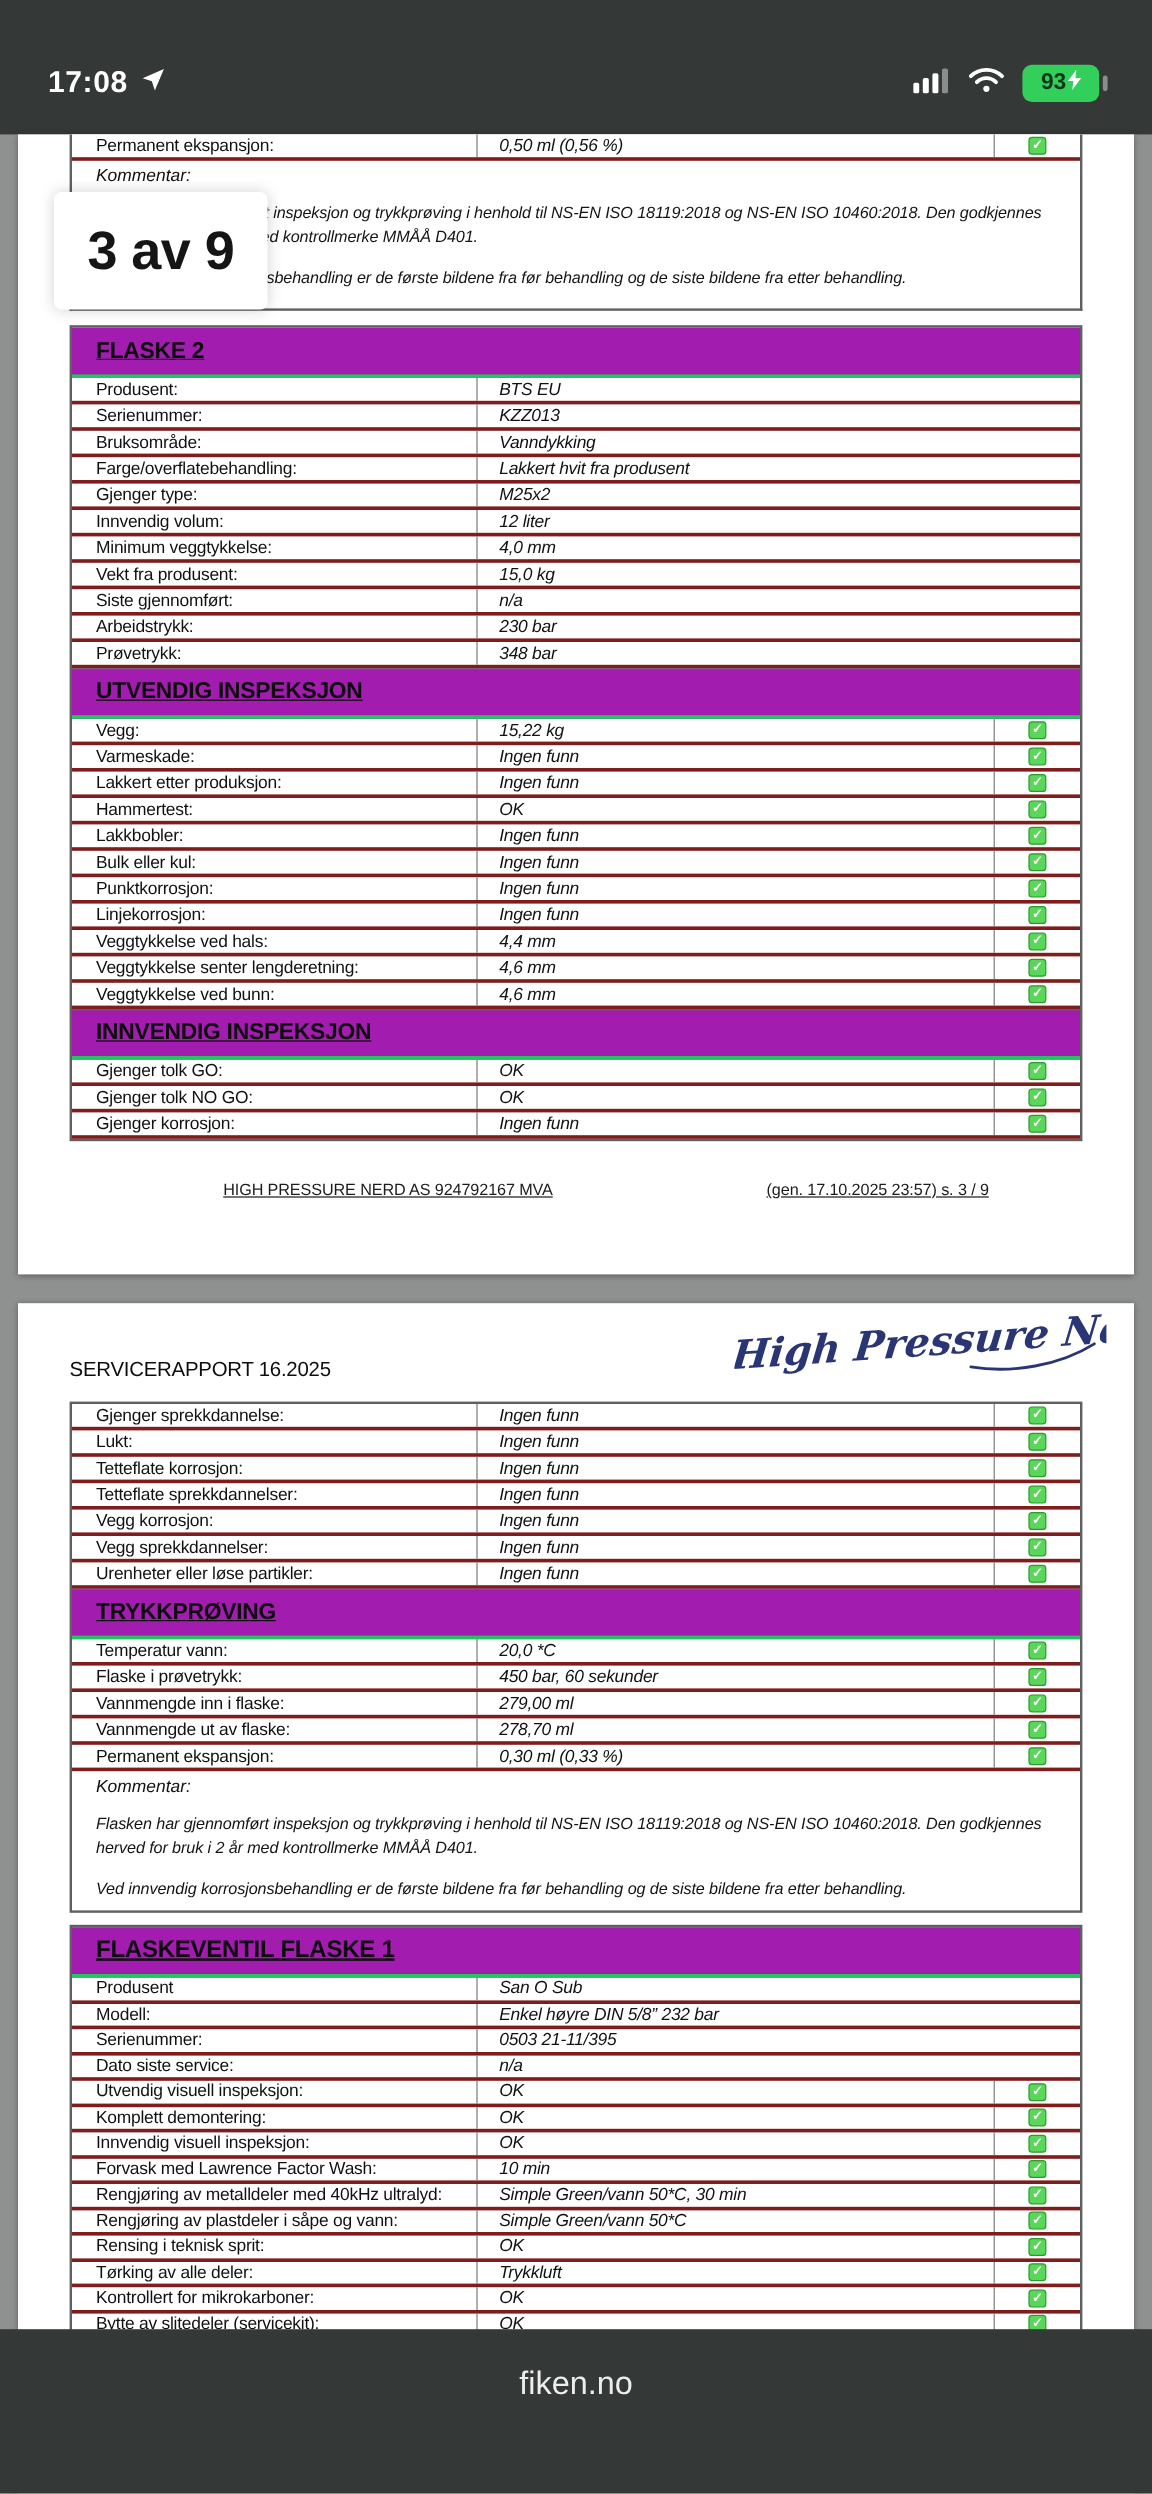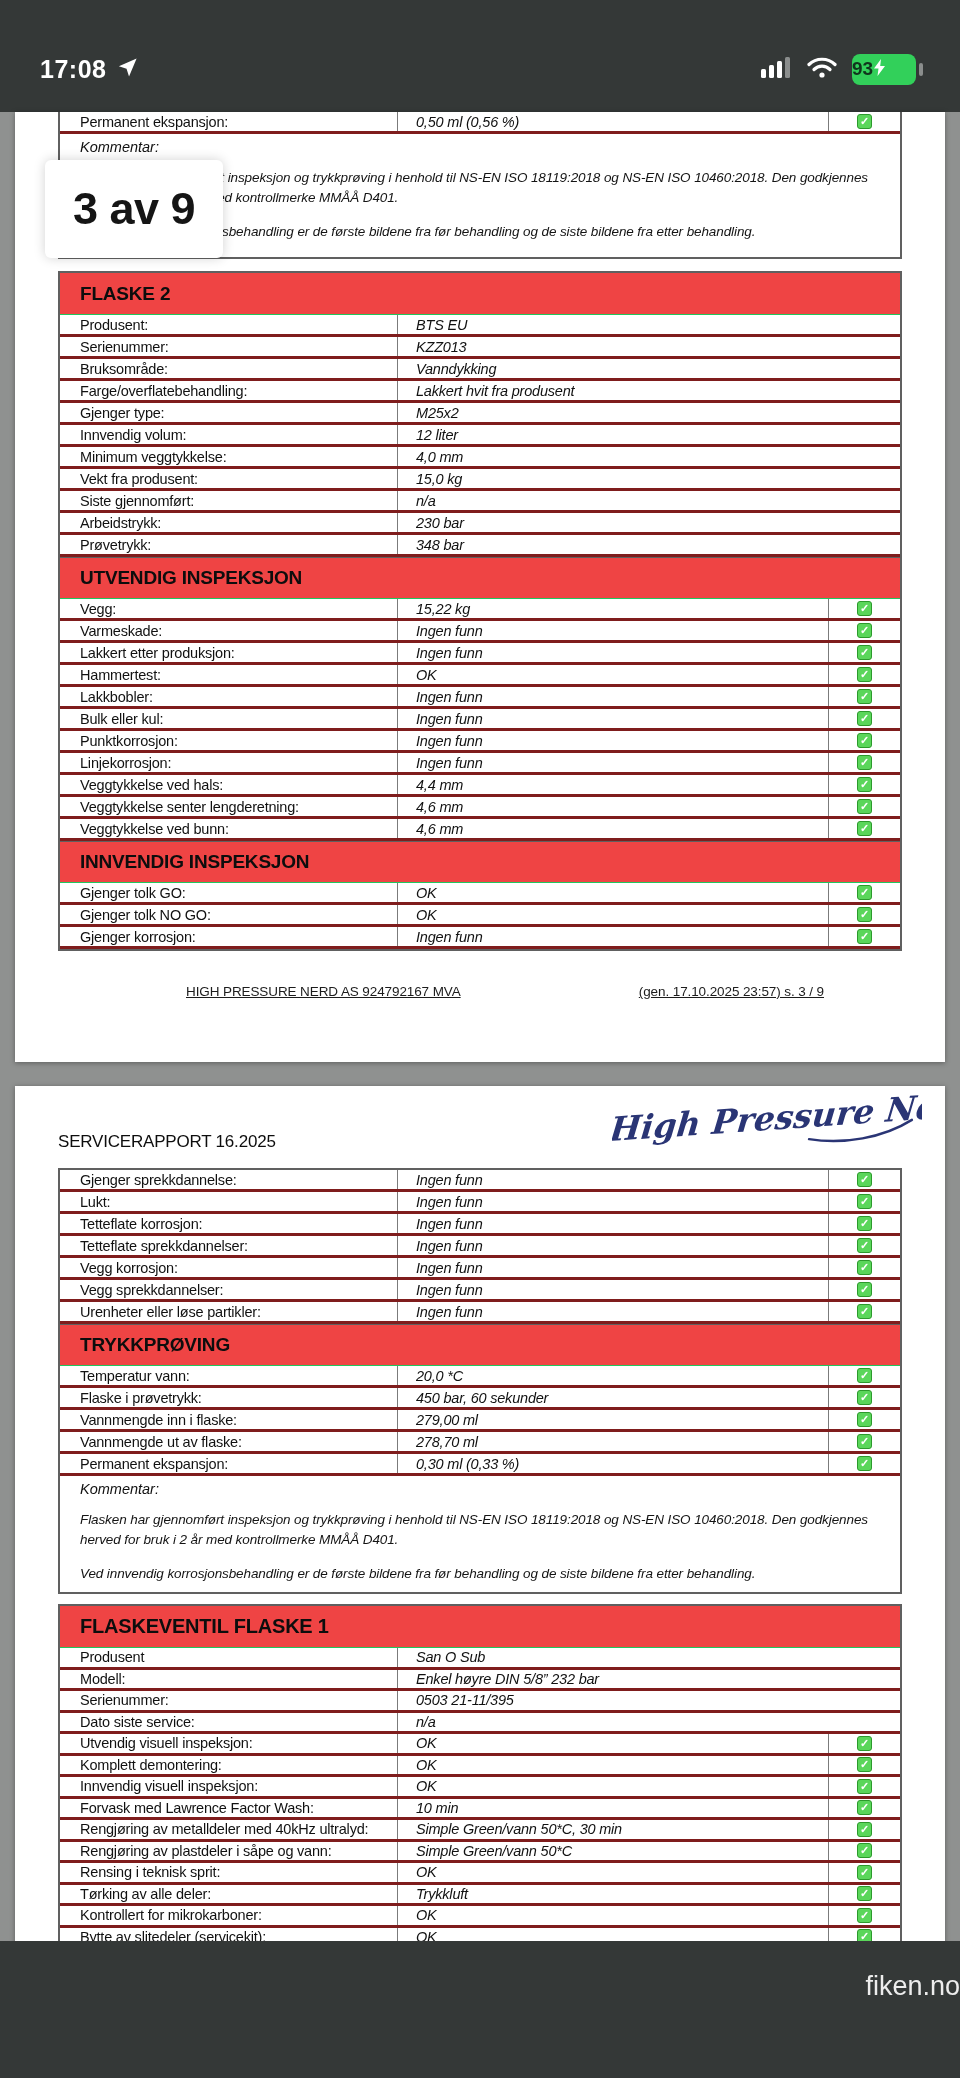--- a/index.html
+++ b/index.html
@@ -6,21 +6,21 @@
   body { width:960px; height:2078px; font-family:"Liberation Sans", sans-serif; }
   .screen { position:relative; width:960px; height:2078px; background:#8f9190; overflow:hidden; }
 
   
   .statusbar { height:112px; background:#343837; display:flex; justify-content:space-between;
     align-items:center; padding:30px 44px 4px 40px; }
   .sb-left { display:flex; align-items:center; gap:10px; }
   .sb-time { color:#fff; font-size:25px; font-weight:bold; letter-spacing:.5px; }
   .sb-right { display:flex; align-items:center; gap:15px; }
   .batt { position:relative; width:64px; height:31px; background:#32d05a; border-radius:8px;
-    display:flex; align-items:center; gap:1px; }
+    display:flex; align-items:center; justify-content:center; gap:1px; }
   .batt-num { color:#10351c; font-size:19px; font-weight:bold; }
   .batt-nub { position:absolute; right:-7px; top:9px; width:4px; height:13px; background:#8a8d8c; border-radius:2px; }
 
   
   .viewer { position:absolute; top:112px; left:0; right:0; bottom:0; padding:0 15px; }
   .page { background:#fff; width:930px; box-shadow:0 1px 5px rgba(0,0,0,.35); position:relative;
     padding:0 43px; }
   .page1 { height:950px; }
   .page2 { margin-top:24px; height:992px; }
 
@@ -28,23 +28,23 @@
   .table { width:844px; border:2px solid #606060; background:#fff; }
   .top-table { border-top:none; }
   .trow { display:flex; height:22px; border-bottom:3px solid #7f1d1d; align-items:stretch; }
   .vrow { height:21.5px; }
   .cell { display:flex; align-items:center; font-size:14.5px; color:#111; letter-spacing:-.2px; }
   .lbl { width:338px; padding-left:20px; border-right:1px solid #7b7b7b; }
   .val { flex:1; padding-left:18px; font-style:italic; }
   .chkc { width:72px; border-left:1px solid #7b7b7b; justify-content:center; }
   .chk { width:15px; height:15px; background:#5ad65a; border:1.5px solid #2c9a2c; border-radius:3px;
     color:#fff; font-size:11px; font-weight:bold; display:flex; align-items:center; justify-content:center; line-height:1; }
-  .tbar { height:42px; background:#ef4444; border-top:1px solid #606060; border-bottom:1px solid #22c55e;
+  .tbar { height:42px; background:#a21caf; border-top:1px solid #606060; border-bottom:3px solid #22c55e;
     display:flex; align-items:center; padding-left:20px; font-weight:bold; font-size:19px;
-    letter-spacing:-.2px; color:#0d0d0d; }
+    letter-spacing:-.2px; color:#0d0d0d;text-decoration:underline; }
   .kcell { padding:5px 20px 0 20px; }
   .kc1 { height:123px; }
   .kc2 { height:116px; }
   .klabel { font-style:italic; font-size:14.5px; color:#111; }
   .comment { font-style:italic; font-size:13.5px; line-height:1.5; color:#141414; margin-top:13px; letter-spacing:-.1px; }
   .mt12 { margin-top:12px; }
   .mt10 { margin-top:10px; }
 
   
   .badge { position:absolute; left:30px; top:48px; width:178px; height:98px; background:#fff;
@@ -53,21 +53,21 @@
 
   
   .pfooter { display:flex; justify-content:space-between; margin-top:33px; padding:0 78px 0 128px;
     font-size:13.5px; color:#1c1c1c; letter-spacing:-.1px;text-decoration:underline; }
   .p2header { position:relative; height:82px; }
   .rtitle { position:absolute; left:0; top:46px; font-size:17px; color:#0d0d0d; letter-spacing:-.2px; }
   .logo { position:absolute; right:-20px; top:0; }
 
   
   .bottombar { position:absolute; left:0; right:0; bottom:0; height:137px; background:#343837;
-    display:flex; justify-content:flex-end; padding-top:30px; z-index:10; }
+    display:flex; justify-content:center; padding-top:30px; z-index:10; }
   .bottombar span { color:#ededed; font-size:27px; }
 </style>
 </head>
 <body>
 
 <div class="screen">
 
   <div class="statusbar">
     <div class="sb-left">
       <span class="sb-time">17:08</span>

